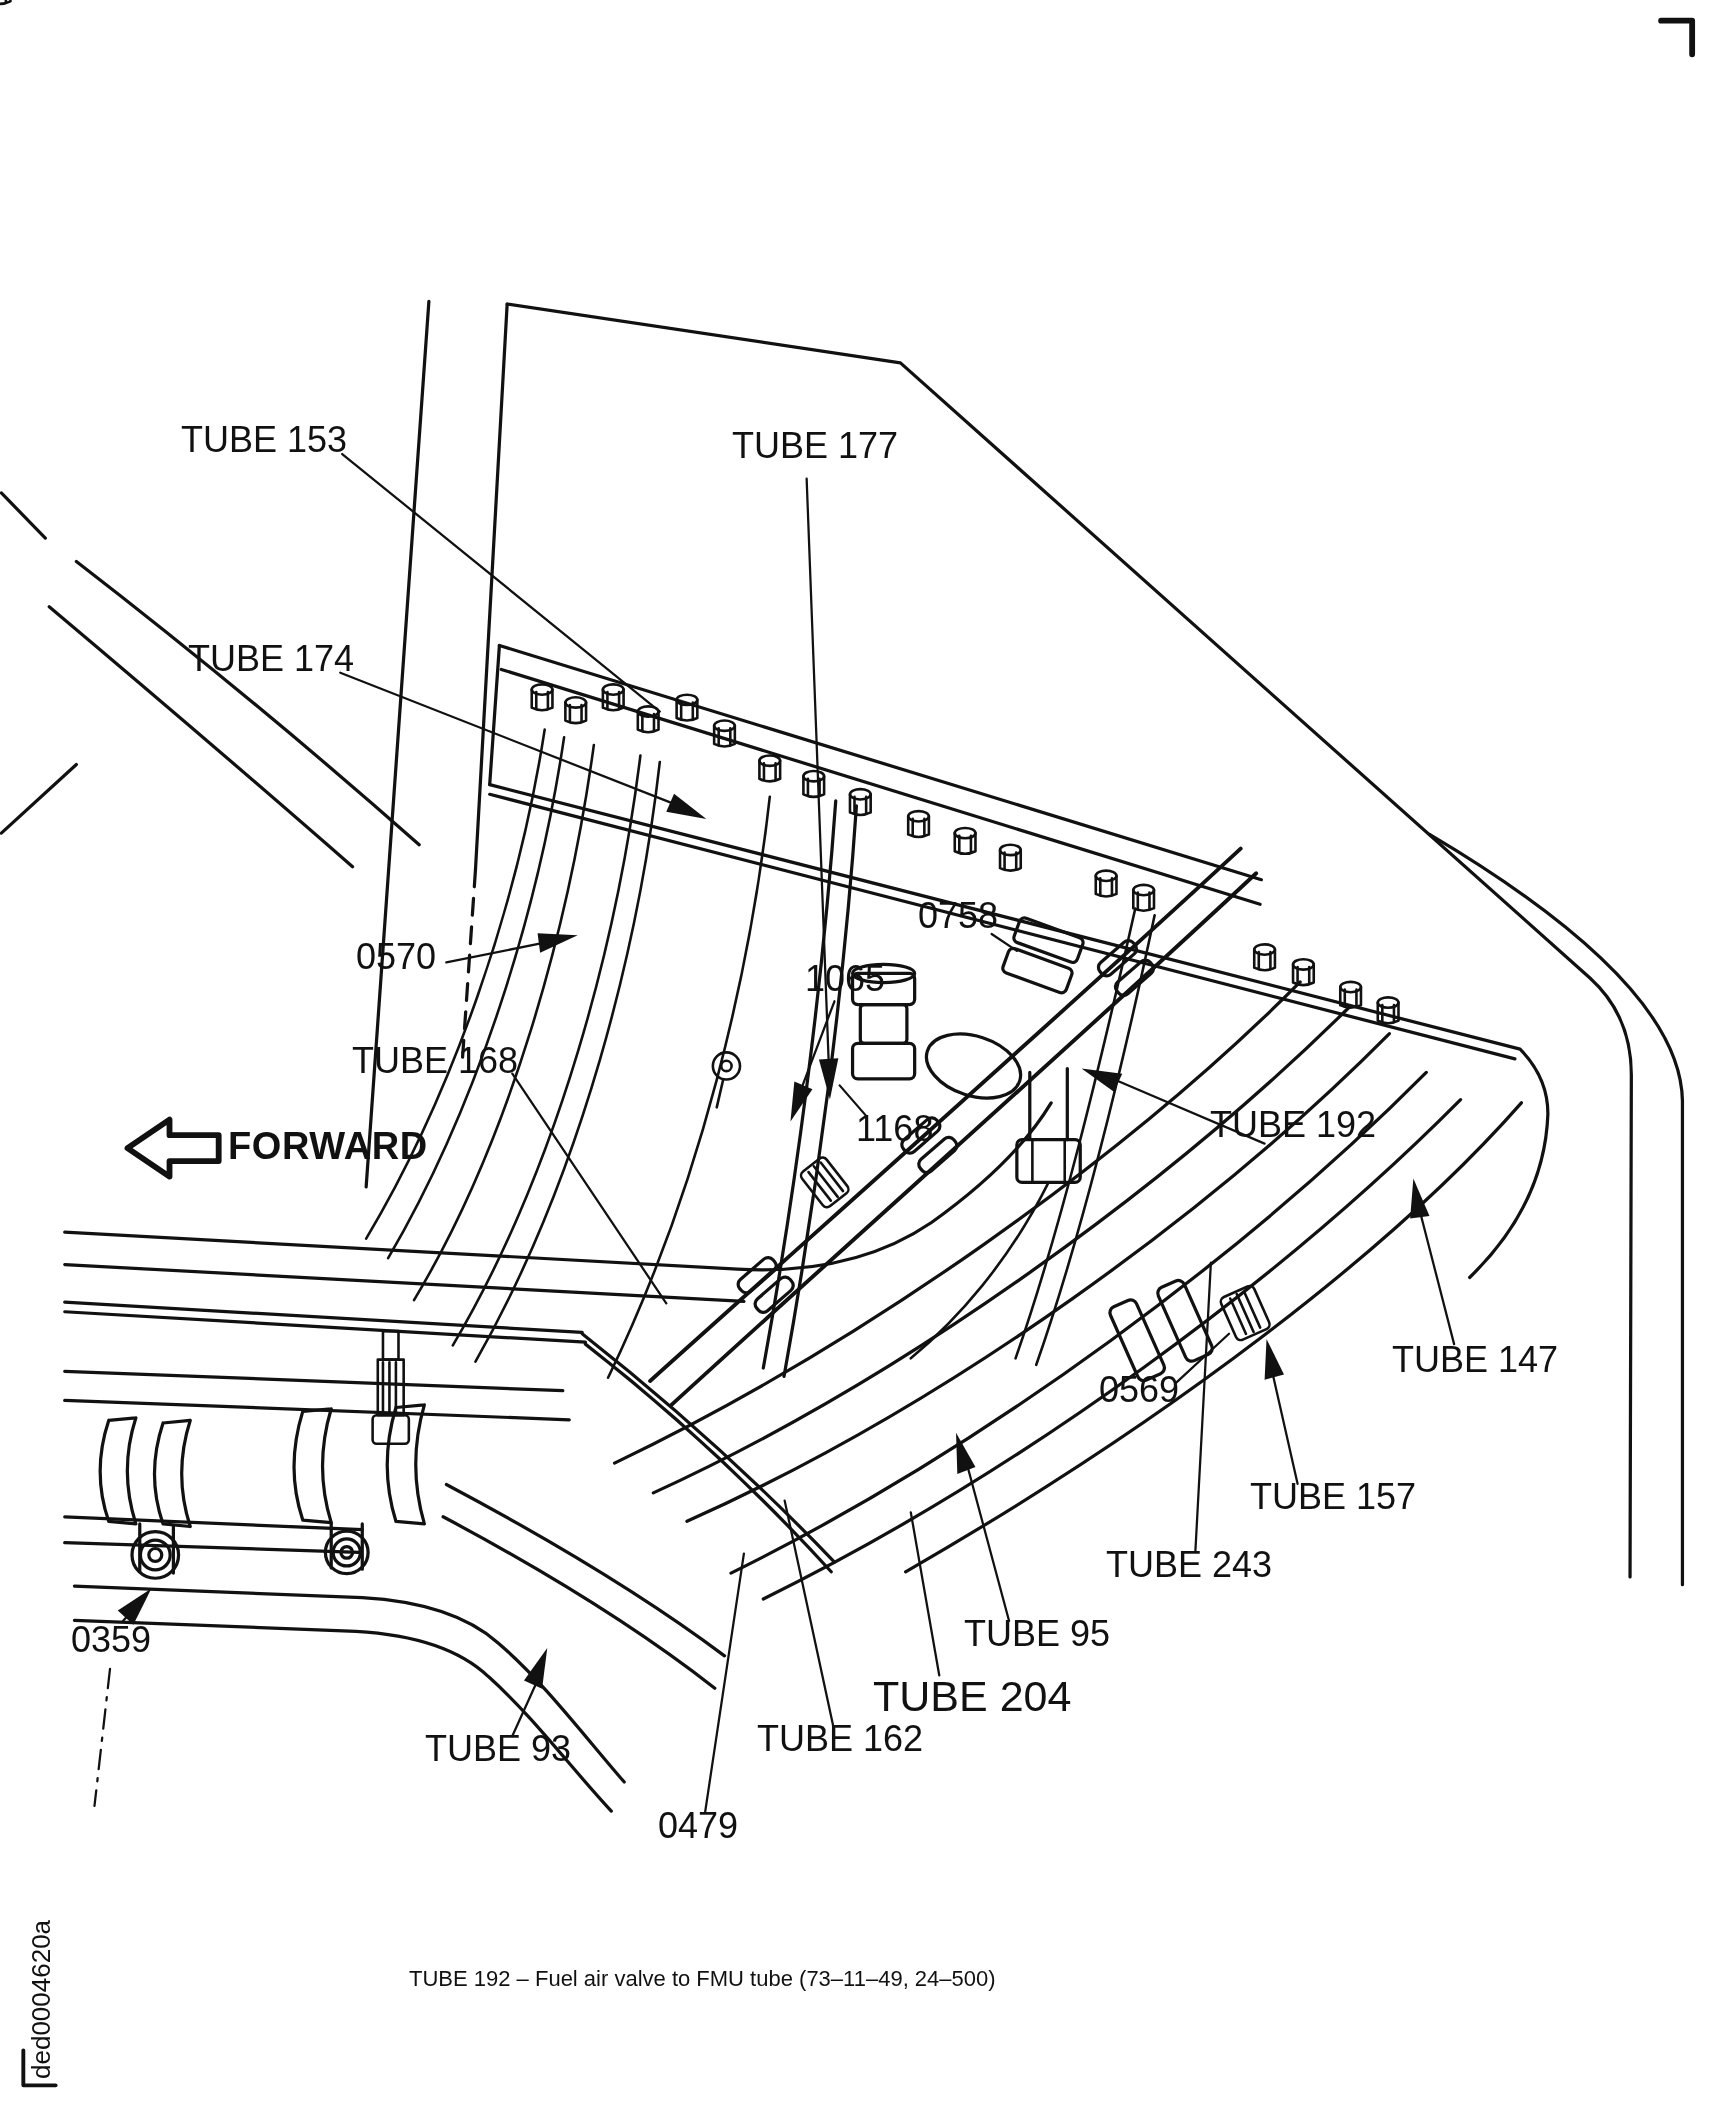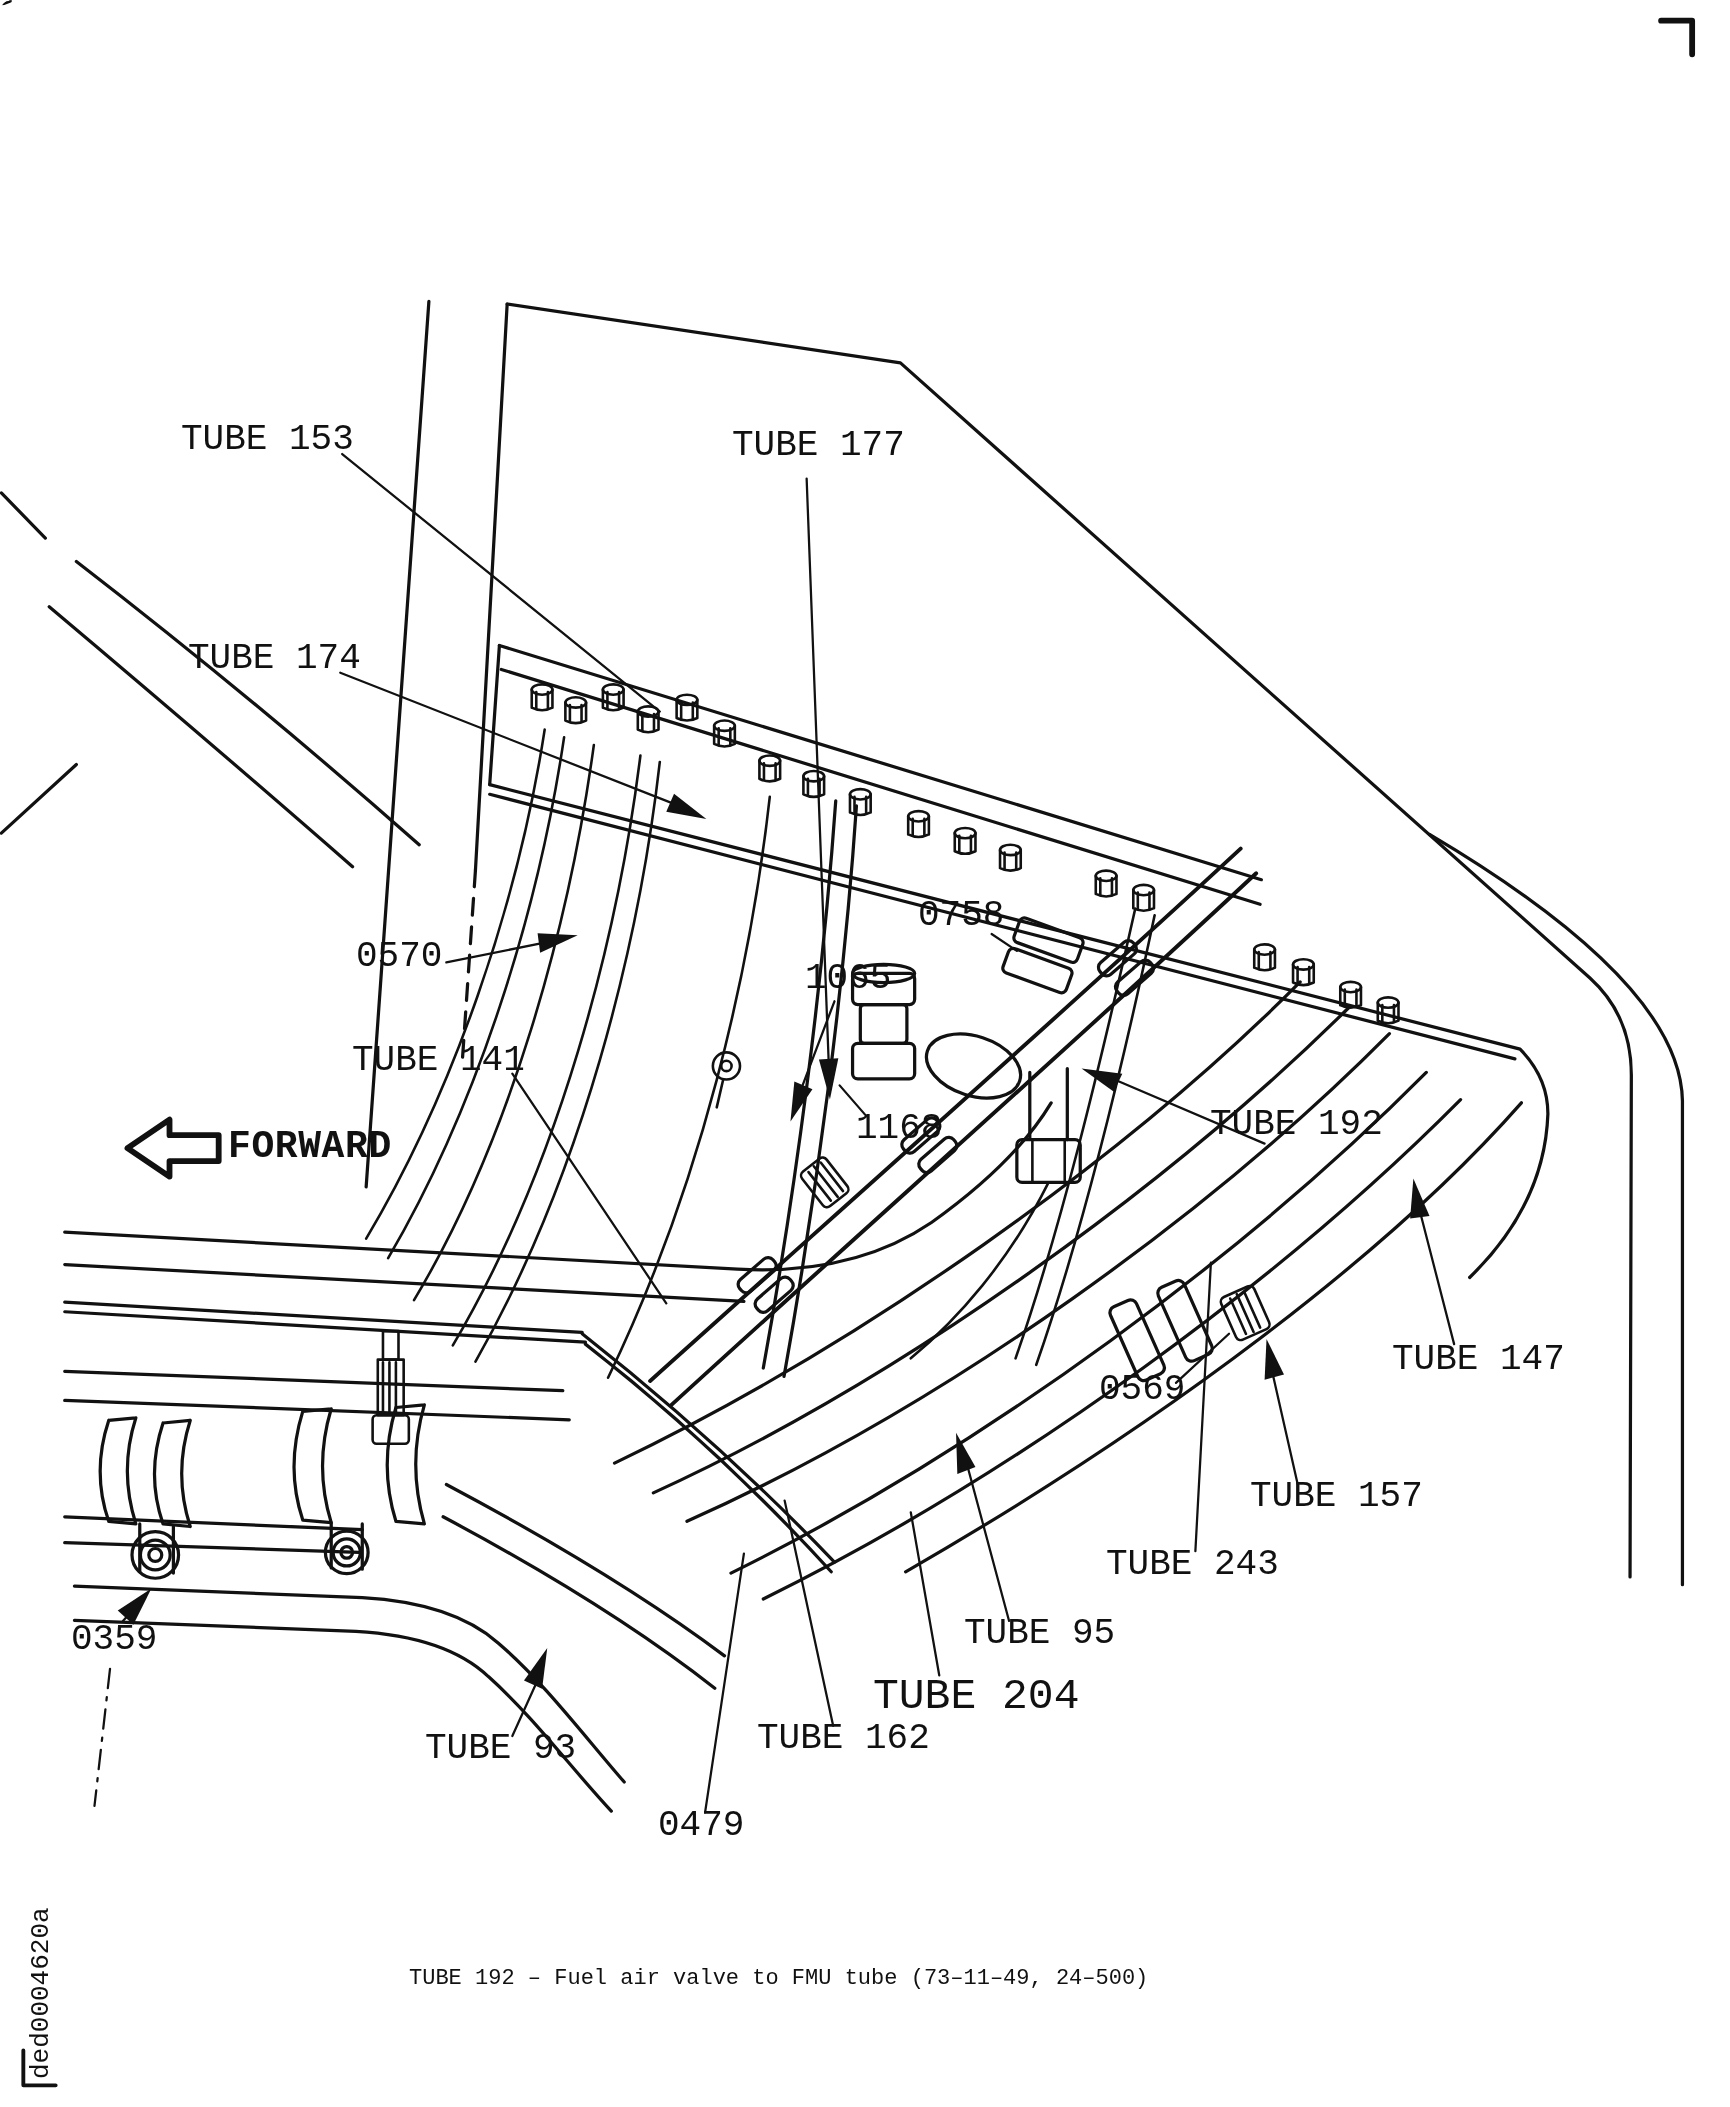--- a/index.html
+++ b/index.html
@@ -1,17 +1,17 @@
 <!DOCTYPE html>
 <html style="font-size:10.3px"><head>
 <meta charset="utf-8">
 <style>
   html,body{margin:0;padding:0;background:#fff;}
   .page{position:relative;width:1731px;height:2108px;background:#ffffff;overflow:hidden;
-        font-family:Liberation Mono, monospace;color:#111;border-radius:12px;}
+        font-family:Liberation Sans, sans-serif;color:#111;}
   .art{position:absolute;left:0;top:0;width:1731px;height:2108px;}
   .lbl{position:absolute;font-size:36px;line-height:1;letter-spacing:0px;color:#111;white-space:nowrap;}
   .lbl.small{font-size:43px;}
   .fwd{position:absolute;font-size:38px;font-weight:700;letter-spacing:0.6px;color:#111;white-space:nowrap;}
   .cap{position:absolute;font-size:22px;line-height:1.18;color:#111;white-space:nowrap;}
   .code{position:absolute;left:26px;top:2079px;font-size:26px;color:#111;white-space:nowrap;
         transform:rotate(-90deg);transform-origin:left top;}
 </style>
 </head>
 <body>
@@ -224,21 +224,21 @@
 
     <g stroke-width="9">
       <polygon points="197,1775 262,1731 262,1755 338,1755 338,1795 262,1795 262,1819" fill="#fff"></polygon>
     </g>
   </svg>
 
   <div class="lbl" style="left:181px;top:422px">TUBE 153</div>
   <div class="lbl" style="left:732px;top:428px">TUBE 177</div>
   <div class="lbl" style="left:188px;top:641px">TUBE 174</div>
   <div class="lbl" style="left:356px;top:939px">0570</div>
-  <div class="lbl" style="left:352px;top:1043px">TUBE 141</div>
+  <div class="lbl" style="left:352px;top:1043px">TUBE 168</div>
   <div class="fwd" style="left:228px;top:1125px">FORWARD</div>
   <div class="lbl" style="left:918px;top:898px">0758</div>
   <div class="lbl" style="left:805px;top:961px">1065</div>
   <div class="lbl" style="left:856px;top:1111px">1168</div>
   <div class="lbl" style="left:1210px;top:1107px">TUBE 192</div>
   <div class="lbl" style="left:1392px;top:1342px">TUBE 147</div>
   <div class="lbl" style="left:1099px;top:1372px">0569</div>
   <div class="lbl" style="left:1250px;top:1479px">TUBE 157</div>
   <div class="lbl" style="left:1106px;top:1547px">TUBE 243</div>
   <div class="lbl" style="left:964px;top:1616px">TUBE 95</div>

